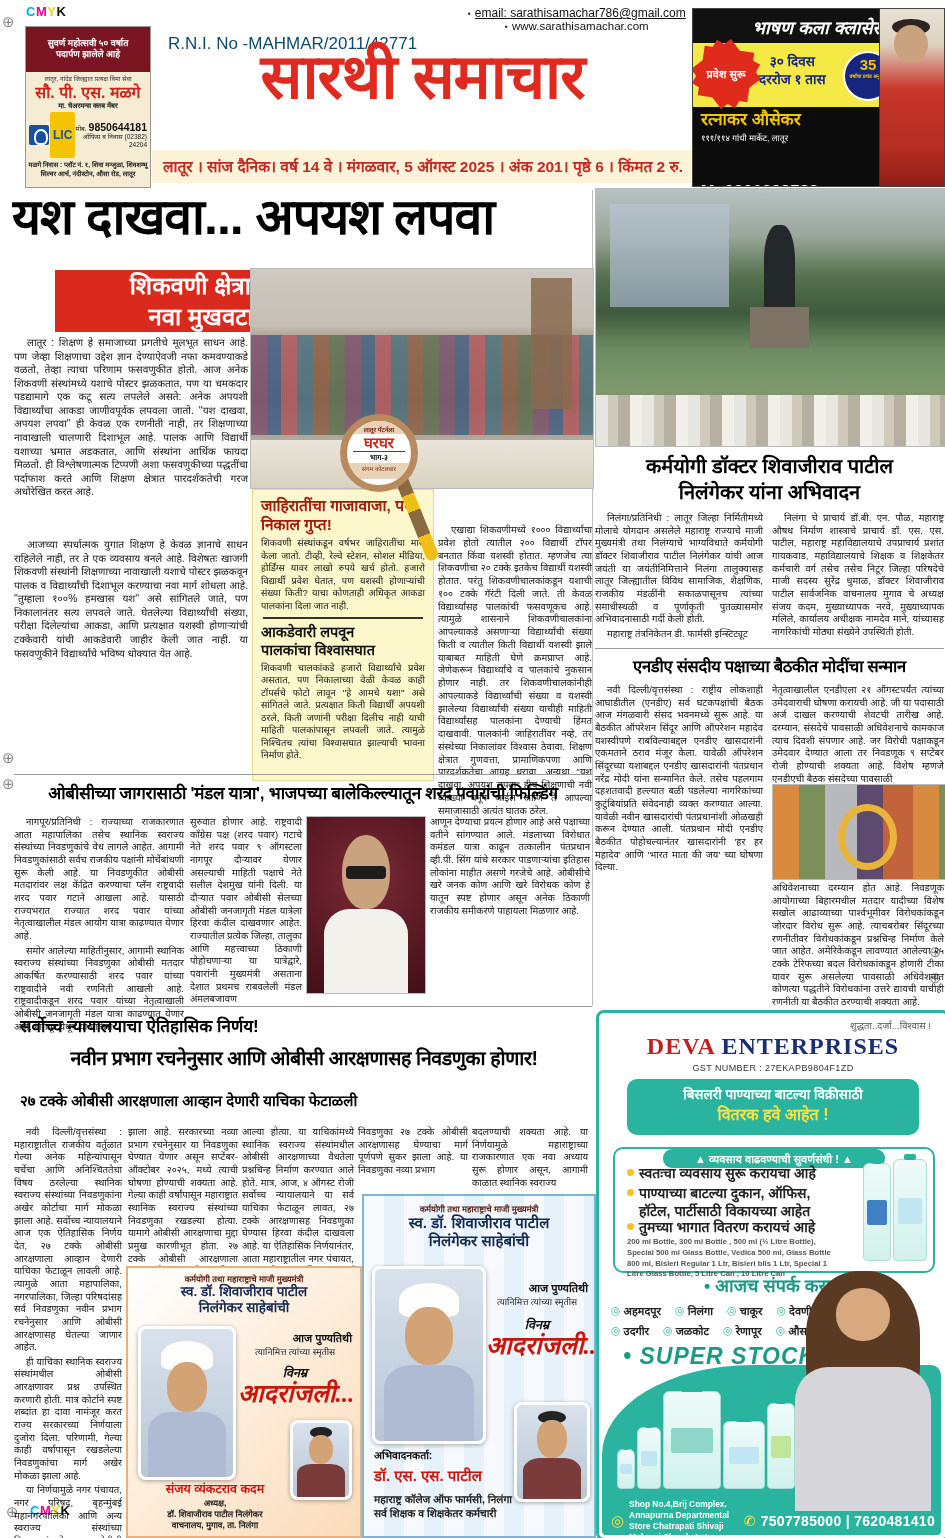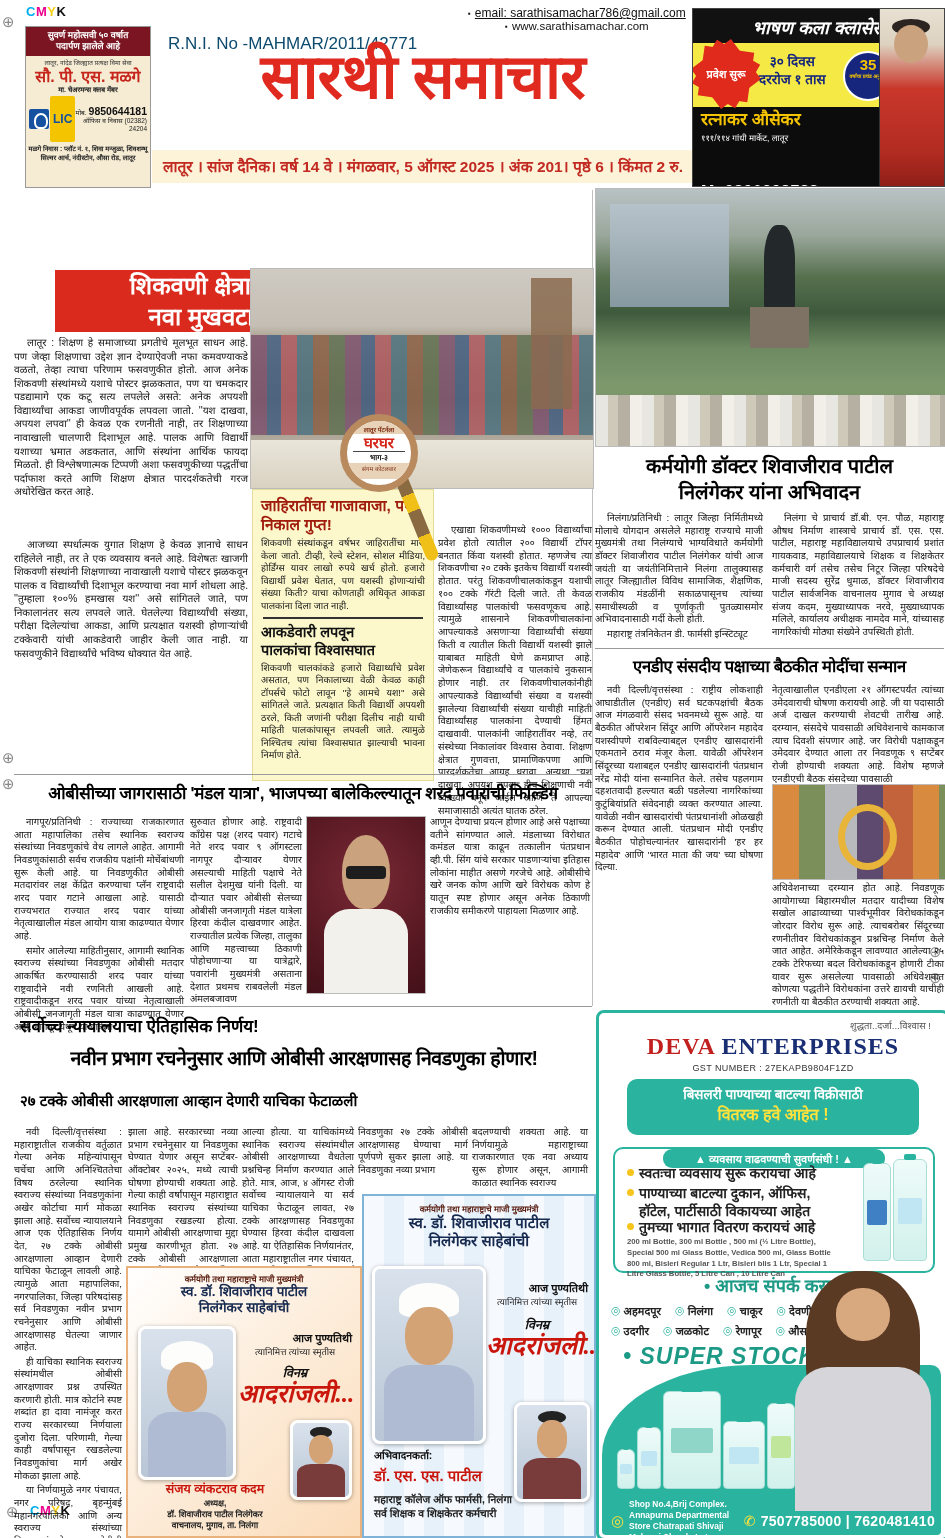--- a/index.html
+++ b/index.html
@@ -14,21 +14,21 @@
   .cmyk .c{color:#00aeef}.cmyk .m{color:#ec008c}.cmyk .y{color:#f7d117}.cmyk .k{color:#111}
   
   .rni{font-size:17px;color:#0c4a6e;}
   .contact-block{font-size:11.5px;color:#111;}
   .contact-block .em{text-decoration:underline;font-size:12px;}
   .sq{display:inline-block;font-size:8px;color:#111;vertical-align:middle;margin-right:4px;}
   .masthead{color:#e02a20;font-weight:800;font-size:62px;line-height:1.0;letter-spacing:-1px;}
   .dateline{background:#fcf3d9;color:#c22a22;font-weight:bold;font-size:15.5px;line-height:33px;}
   
   .licad{border:1px solid #999;background:#f6ecd4;font-size:7px;}
-  .lic-banner{background:#7b1522;color:#fff;font-weight:bold;font-size:9px;text-align:center;padding:3px 2px;line-height:1.25;}
+  .lic-banner{background:#7b1522;color:#fff;font-weight:bold;font-size:9px;text-align:center;padding:11px 2px;line-height:1.25;}
   .lic-sub{font-size:6.3px;text-align:center;color:#333;padding:2px 1px 0;}
   .lic-name{color:#c6261c;font-weight:800;font-size:16px;text-align:center;line-height:1.1;padding-top:1px;}
   .lic-member{font-size:6.8px;text-align:center;font-weight:bold;color:#222;}
   .lic-row{display:flex;align-items:center;justify-content:space-between;padding:2px 3px;}
   .lic-logo{display:flex;align-items:center;}
   .lic-logo .blue{width:20px;height:20px;background:#1551a0;border-radius:2px;position:relative;}
   .lic-logo .blue::after{content:"";position:absolute;left:5px;top:4px;width:10px;height:12px;border:2px solid #fff;border-radius:50% 50% 40% 40%;}
   .lic-logo .yellow{background:#f5c400;color:#1551a0;font-weight:800;font-size:12px;padding:16px 3px;margin-left:1px;border-radius:2px;}
   .lic-phones{text-align:right;line-height:1.15;}
   .lic-phones .big{font-weight:800;font-size:10.5px;color:#111;}
@@ -219,20 +219,21 @@
       <div class="speech-mob">M. 9890398788</div>
     </div>
     <div class="speech-man">
         <div class="hair"></div>
         <div class="head"></div>
       </div>
   </div>
 
   <div class="v-line" style="left:592px;top:190px;height:816px"></div>
 
+  <div class="abs lead-head nowrap" style="left:12px;top:192px;width:582px">यश दाखवा... अपयश लपवा</div>
   <div class="abs kicker center" style="left:55px;top:270px;width:292px;height:62px">
     <div>शिकवणी क्षेत्राचा</div>
     <div>नवा मुखवटा</div>
   </div>
   <div class="photo classroom" style="left:250px;top:268px;width:342px;height:219px">
     <div class="people"></div>
       <div class="desks"></div>
       <div class="door"></div>
   </div>
 

